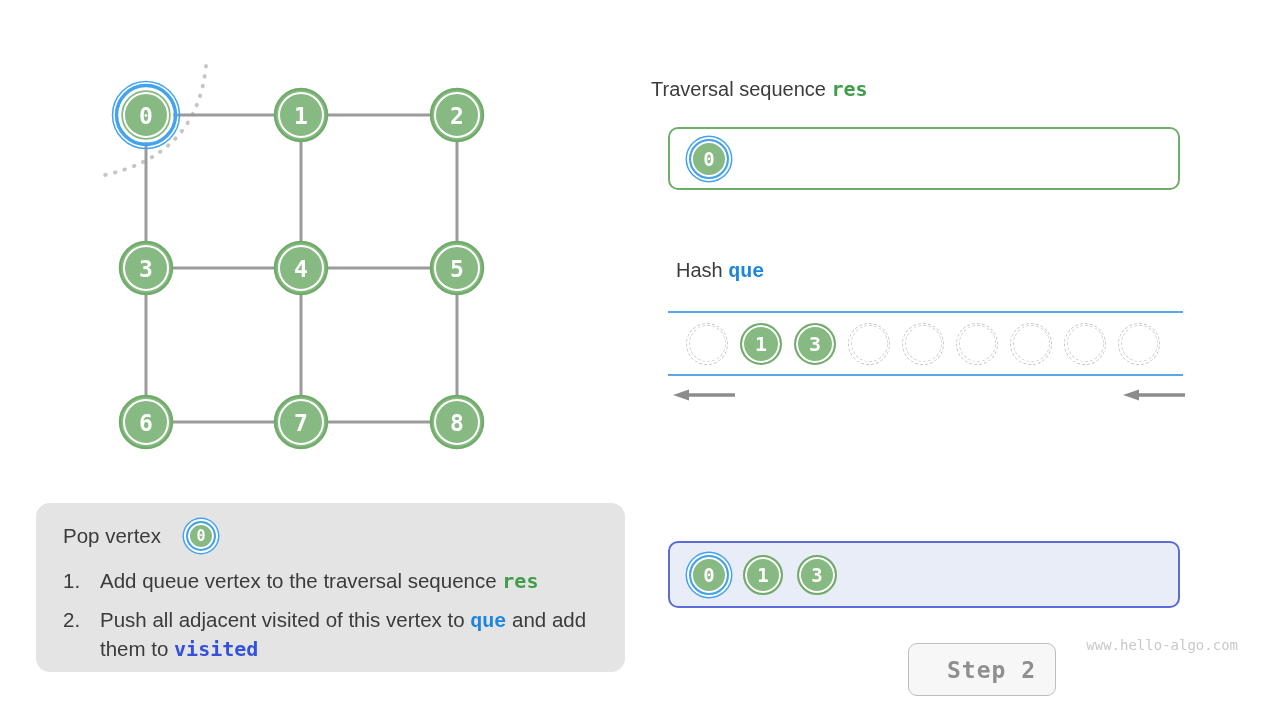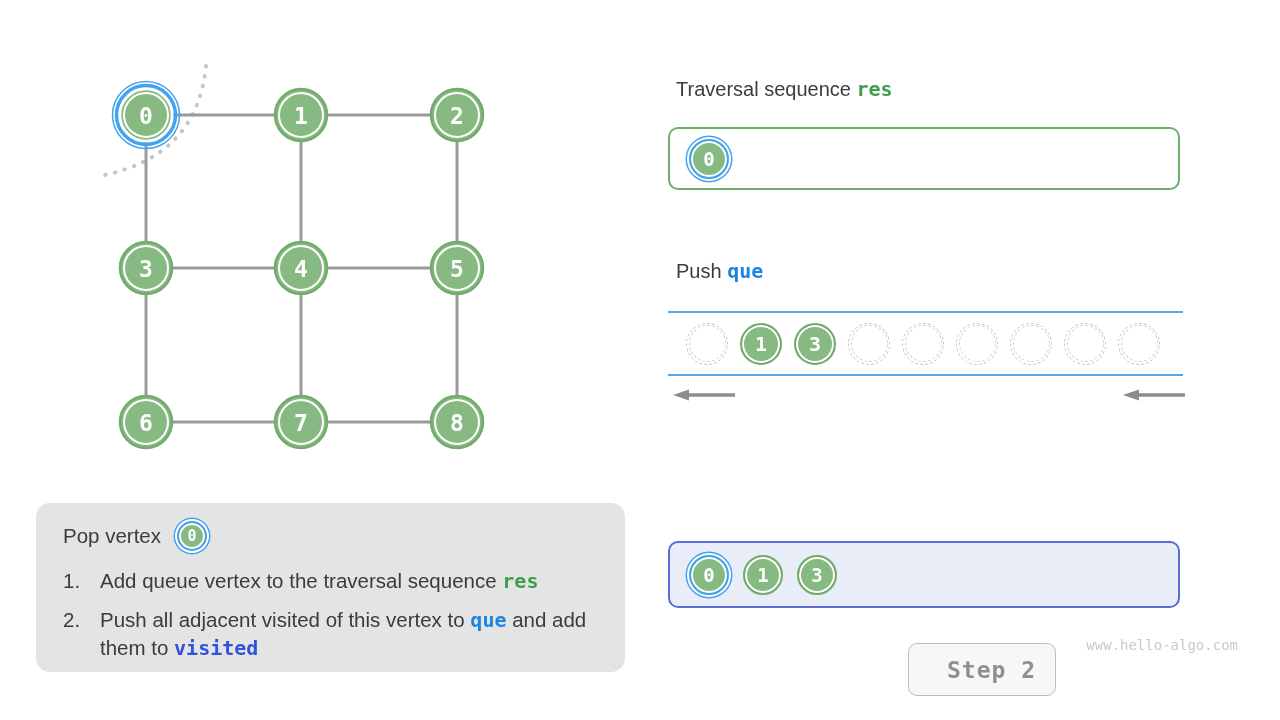--- a/index.html
+++ b/index.html
@@ -33,21 +33,21 @@
   }
   .slot::after {
     content:""; position:absolute; inset:1.5px; border-radius:50%;
     border:1.5px dashed #cfcfcf;
   }
 
   
   .heading { position:absolute; font-size:20px; color:#3c3c3c; white-space:nowrap; }
   .code { font-family:"DejaVu Sans Mono", monospace; font-weight:bold; font-size:20px; }
   .code.green  { color:var(--res-green); }
-  .code.blue   { color:var(--que-blue); }
+  .code.blue   { color:var(--que-blue);font-family:Liberation Mono, monospace; }
   .code.indigo { color:var(--visited-indigo); }
 
   
   .res-box {
     position:absolute; left:668px; top:127px; width:512px; height:63px;
     border:2px solid #6fae6a; border-radius:10px; background:#fff;
     display:flex; align-items:center; padding-left:19px; gap:14px;
   }
   .queue-strip {
     position:absolute; left:668px; top:311px; width:515px; height:65px;
@@ -71,21 +71,21 @@
   
   .graph-svg { position:absolute; left:0; top:0; }
 
   
   .explain {
     position:absolute; left:36px; top:503px; width:589px; height:169px;
     background:#e4e4e4; border-radius:14px;
     padding:17px 20px 0 27px;
     color:#3b3b3b; font-size:20.5px;
   }
-  .explain-line1 { display:flex; align-items:center; gap:9px; height:32px; }
+  .explain-line1 { display:flex; align-items:center; gap:18px; height:32px; }
   .explain-list { margin-top:15px; list-style:none; }
   .explain-list li {
     display:grid; grid-template-columns:37px 1fr;
     line-height:27px; margin-bottom:11px;
   }
 
   
   .step-button {
     position:absolute; left:908px; top:643px; width:148px; height:53px;
     background:#f7f7f7; border:1.5px solid #bdbdbd; border-radius:9px;
@@ -164,30 +164,30 @@
           <text x="301" y="423" text-anchor="middle" dominant-baseline="central" fill="#ffffff" font-size="23" font-weight="bold" font-family="&quot;DejaVu Sans Mono&quot;, monospace">7</text>
         </g>
         <g>
           <circle cx="457" cy="422" r="26" fill="#87b982" stroke="#72ac6b" stroke-width="2.5"></circle>
           <circle cx="457" cy="422" r="22" fill="none" stroke="#ffffff" stroke-width="2"></circle>
           <text x="457" y="423" text-anchor="middle" dominant-baseline="central" fill="#ffffff" font-size="23" font-weight="bold" font-family="&quot;DejaVu Sans Mono&quot;, monospace">8</text>
         </g>
       </g>
   </svg>
 
-  <div class="heading" style="left:676px; top:77px;">
+  <div class="heading" style="left:651px; top:77px;">
     <span>Traversal sequence</span>
     <span class="code green">res</span>
   </div>
   <div class="res-box" id="res-box">
       <div class="chip chip-40 hl">0</div>
     </div>
 
   <div class="heading" style="left:676px; top:259px;">
-    <span>Push</span>
+    <span>Hash</span>
     <span class="code blue">que</span>
   </div>
   <div class="queue-strip" id="queue-strip">
       <div class="slot"></div>
       <div class="chip chip-42">1</div>
       <div class="chip chip-42">3</div>
       <div class="slot"></div>
       <div class="slot"></div>
       <div class="slot"></div>
       <div class="slot"></div>

